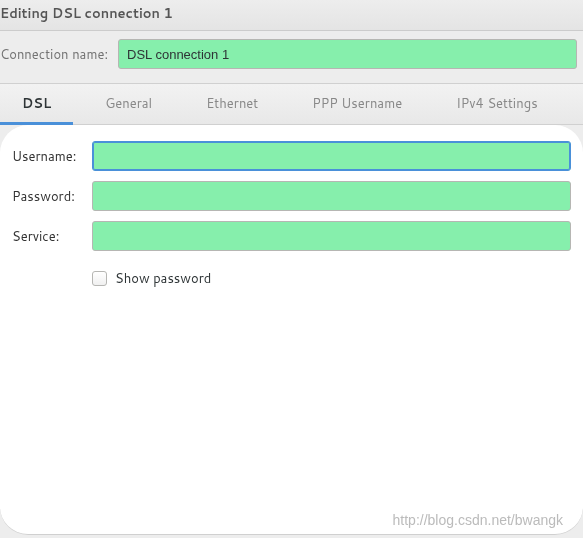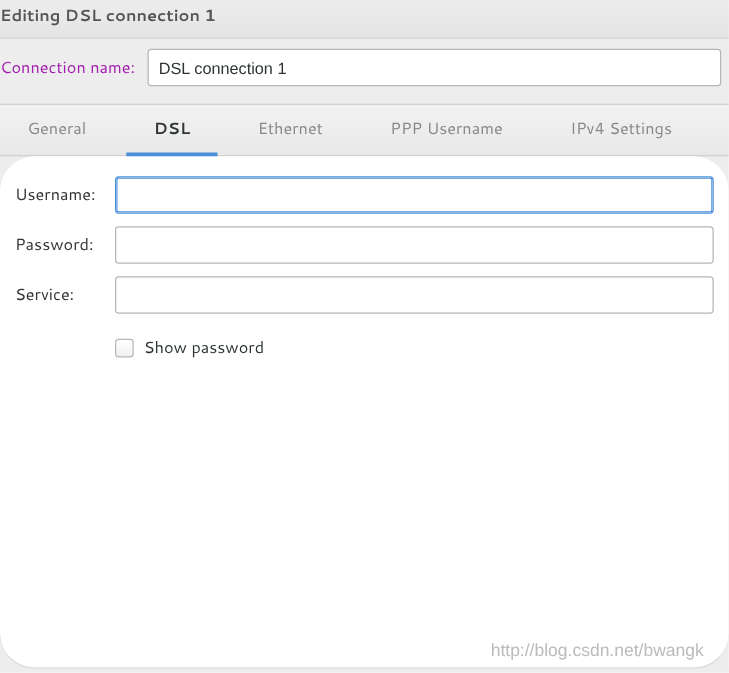--- a/index.html
+++ b/index.html
@@ -21,28 +21,28 @@
       border-bottom: 1px solid #ccc;
     }
     .name-row {
       display: flex;
       align-items: center;
       padding: 8px 6px 14px 0;
       background: #ededed;
     }
     .name-row label {
       padding: 0 10px 0 0;
-      color: #a21caf;
+      color: #737373;
     }
     .text-input {
       flex: 1;
       height: 30px;
       border: 1px solid #b6b6b3;
       border-radius: 3px;
-      background: #ffffff;
+      background: #86efac;
       padding: 0 8px;
       font-size: 13px;
       color: #2e3436;
       outline: none;
     }
     .text-input.focused {
       border-color: #4a90d9;
       box-shadow: inset 0 0 0 1px #4a90d9;
     }
     .tabs {
@@ -115,22 +115,22 @@
 <body>
 
 <div class="titlebar">Editing DSL connection 1</div>
 
 <div class="name-row">
   <label>Connection name:</label>
   <input type="text" class="text-input" value="DSL connection 1" style="">
 </div>
 
 <div class="tabs">
+  <div class="tab active">DSL</div>
   <div class="tab">General</div>
-  <div class="tab active">DSL</div>
   <div class="tab">Ethernet</div>
   <div class="tab">PPP Username</div>
   <div class="tab">IPv4 Settings</div>
 </div>
 
 <div class="form-area">
   <div class="form-row">
     <div class="lbl">Username:</div>
     <input type="text" class="text-input focused" value="" style="">
   </div>

